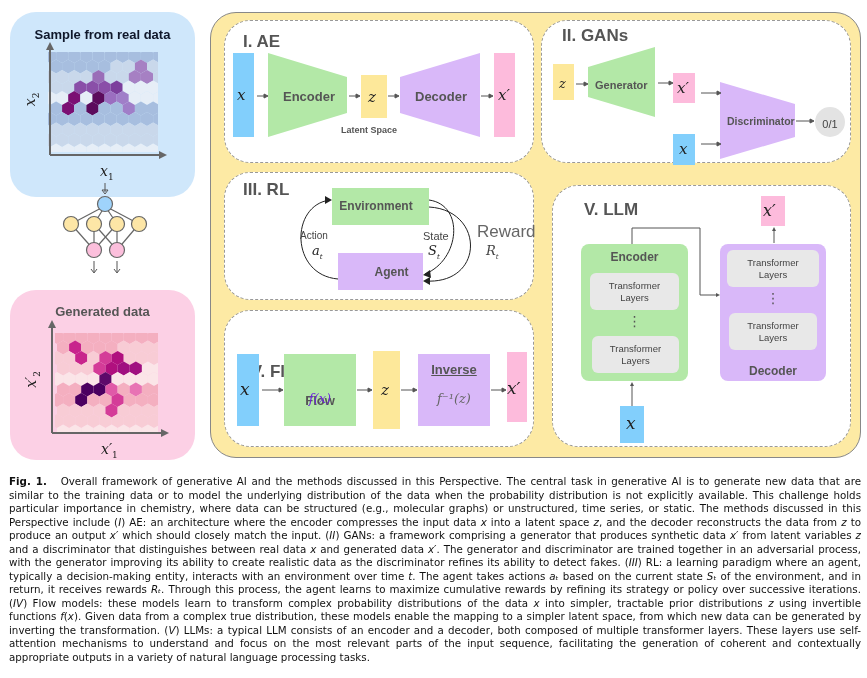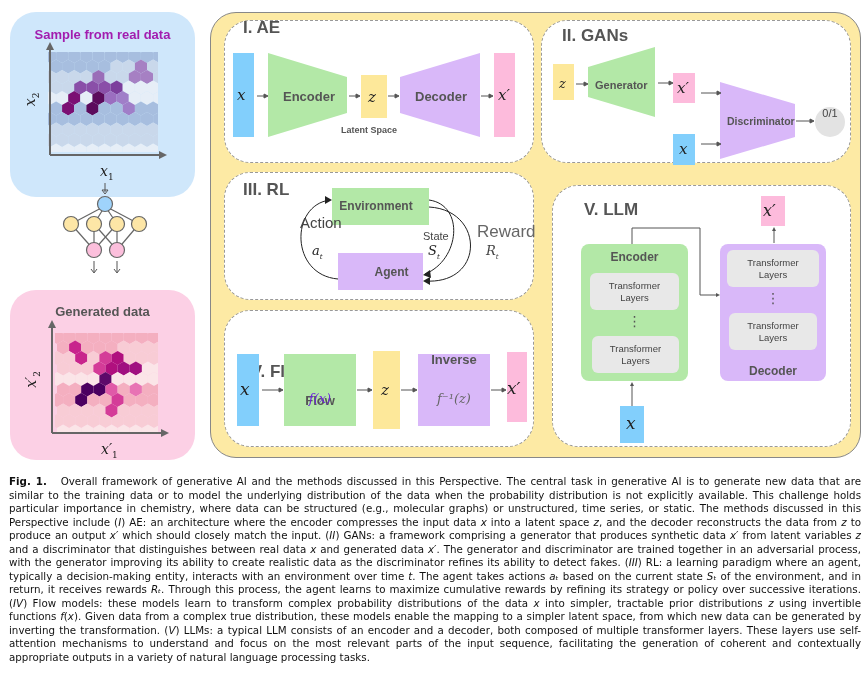--- a/index.html
+++ b/index.html
@@ -10,21 +10,21 @@
   .boxlabel { font-weight: bold; color: #555; font-size: 12px; }
   .caption { position: absolute; left: 9px; top: 475px; width: 852px; font-family: "DejaVu Sans", sans-serif; font-size: 10.3px; line-height: 13.5px; color: #111; text-align: justify; }
   .caption b { font-weight: bold; }
   .caption i { font-style: italic; }
   .tl-box { background: #e8e8e8; border-radius: 6px; text-align: center; font-size: 9.5px; color: #444; display: flex; align-items: center; justify-content: center; line-height: 12px; }
 </style>
 </head>
 <body>
 
 <div class="abs" style="left:10px;top:12px;width:185px;height:185px;background:#cfe7fb;border-radius:26px;"></div>
-<div class="abs" style="left:10px;top:27px;width:185px;text-align:center;font-weight:bold;font-size:13px;color:#a21caf;">Sample from real data</div>
+<div class="abs" style="left:10px;top:27px;width:185px;text-align:center;font-weight:bold;font-size:13px;color:#0f172a;">Sample from real data</div>
 <svg class="abs" id="hex-real" style="left:48px;top:52px;" width="110" height="100">
     <path d="M8.1,7.5L2.0,11.0L-4.1,7.5L-4.1,0.5L2.0,-3.0L8.1,0.5Z" fill="#a7bedf"></path>
     <path d="M20.2,7.5L14.1,11.0L8.1,7.5L8.1,0.5L14.1,-3.0L20.2,0.5Z" fill="#a7bedf"></path>
     <path d="M32.3,7.5L26.2,11.0L20.2,7.5L20.2,0.5L26.2,-3.0L32.3,0.5Z" fill="#a7bedf"></path>
     <path d="M44.4,7.5L38.4,11.0L32.3,7.5L32.3,0.5L38.4,-3.0L44.4,0.5Z" fill="#a7bedf"></path>
     <path d="M56.6,7.5L50.5,11.0L44.4,7.5L44.4,0.5L50.5,-3.0L56.6,0.5Z" fill="#a7bedf"></path>
     <path d="M68.7,7.5L62.6,11.0L56.6,7.5L56.6,0.5L62.6,-3.0L68.7,0.5Z" fill="#a7bedf"></path>
     <path d="M80.8,7.5L74.7,11.0L68.7,7.5L68.7,0.5L74.7,-3.0L80.8,0.5Z" fill="#a7bedf"></path>
     <path d="M92.9,7.5L86.9,11.0L80.8,7.5L80.8,0.5L86.9,-3.0L92.9,0.5Z" fill="#a7bedf"></path>
     <path d="M105.1,7.5L99.0,11.0L92.9,7.5L92.9,0.5L99.0,-3.0L105.1,0.5Z" fill="#a7bedf"></path>
@@ -261,21 +261,21 @@
 <div class="abs mathv" style="left:101px;top:441px;font-size:14px;">
   <span>x′</span><sub style="font-size:9px;font-style:normal;">1</sub>
 </div>
 <div class="abs mathv" style="left:24px;top:370px;font-size:14px;transform:rotate(-90deg);">
   <span>x′</span><sub style="font-size:9px;font-style:normal;">2</sub>
 </div>
 
 <div class="abs" style="left:210px;top:12px;width:651px;height:446px;background:#fdeaa4;border:1px solid #888;border-radius:26px;box-sizing:border-box;"></div>
 
 <div class="abs" style="left:224px;top:20px;width:310px;height:143px;background:#fff;border:1px dashed #999;border-radius:26px;box-sizing:border-box;"></div>
-<div class="panel-title" style="left:243px;top:18px;">I. AE</div>
+<div class="panel-title" style="left:243px;top:32px;">I. AE</div>
 <div class="abs" style="left:233px;top:53px;width:21px;height:84px;background:#82cffc;"></div>
 <div class="abs mathv" style="left:237px;top:86px;font-size:15px;">x</div>
 <svg class="abs" style="left:268px;top:53px;" width="80" height="84">
   <polygon points="0,0 79,24 79,60 0,84" fill="#b3e8a7"></polygon>
 </svg>
 <div class="abs boxlabel" style="left:283px;top:89px;font-size:13px;">Encoder</div>
 <div class="abs" style="left:361px;top:75px;width:26px;height:43px;background:#fde89a;"></div>
 <div class="abs mathv" style="left:368px;top:88px;font-size:15px;">z</div>
 <div class="abs" style="left:341px;top:125px;font-size:9px;color:#555;font-weight:bold;">Latent Space</div>
 <svg class="abs" style="left:400px;top:53px;" width="80" height="84">
@@ -307,21 +307,21 @@
 <div class="abs boxlabel" style="left:595px;top:79px;font-size:11px;">Generator</div>
 <div class="abs" style="left:673px;top:73px;width:22px;height:30px;background:#fdbbdc;"></div>
 <div class="abs mathv" style="left:677px;top:79px;font-size:15px;">x′</div>
 <div class="abs" style="left:673px;top:134px;width:22px;height:31px;background:#82cffc;"></div>
 <div class="abs mathv" style="left:679px;top:140px;font-size:15px;">x</div>
 <svg class="abs" style="left:720px;top:82px;" width="76" height="78">
   <polygon points="0,0 75,22 75,55 0,77" fill="#d9b8f9"></polygon>
 </svg>
 <div class="abs boxlabel" style="left:727px;top:115px;font-size:10.5px;">Discriminator</div>
 <div class="abs" style="left:815px;top:107px;width:30px;height:30px;border-radius:50%;background:#e3e3e3;"></div>
-<div class="abs" style="left:815px;top:107px;width:30px;text-align:center;font-size:11px;color:#444;">0/1</div>
+<div class="abs" style="left:815px;top:118px;width:30px;text-align:center;font-size:11px;color:#444;">0/1</div>
 <svg class="abs" style="left:540px;top:60px;" width="290" height="100">
   <g stroke="#555" stroke-width="1" fill="#555">
     <line x1="36" y1="24" x2="46" y2="24"></line>
       <polygon points="48,24 44,22 44,26"></polygon>
     <line x1="118" y1="23" x2="131" y2="23"></line>
       <polygon points="133,23 129,21 129,25"></polygon>
     <line x1="161" y1="33" x2="179" y2="33"></line>
       <polygon points="181,33 177,31 177,35"></polygon>
     <line x1="161" y1="84" x2="179" y2="84"></line>
       <polygon points="181,84 177,82 177,86"></polygon>
@@ -341,21 +341,21 @@
     <path d="M58,89 C10,85 10,15 50,10"></path>
     <path d="M149,10 C185,15 180,70 145,84"></path>
     <path d="M149,17 C205,20 205,95 145,91"></path>
   </g>
   <g fill="#222">
     <polygon points="52,10 45,6 45,14"></polygon>
     <polygon points="143,85 150,80 151,88"></polygon>
     <polygon points="143,91 150,87 150,95"></polygon>
   </g>
 </svg>
-<div class="abs" style="left:300px;top:214px;font-size:15px;color:#444;">Action</div>
+<div class="abs" style="left:300px;top:230px;font-size:10px;color:#444;">Action</div>
 <div class="abs mathv" style="left:312px;top:243px;font-size:13px;">
   <span>a</span><sub style="font-size:7px;">t</sub>
 </div>
 <div class="abs" style="left:423px;top:230px;font-size:11px;color:#444;">State</div>
 <div class="abs mathv" style="left:428px;top:243px;font-size:13px;">
   <span>S</span><sub style="font-size:7px;">t</sub>
 </div>
 <div class="abs" style="left:477px;top:222px;font-size:17px;color:#666;">Reward</div>
 <div class="abs mathv" style="left:486px;top:243px;font-size:13px;color:#444;">
   <span>R</span><sub style="font-size:7px;">t</sub>
@@ -364,21 +364,21 @@
 <div class="abs" style="left:224px;top:310px;width:310px;height:137px;background:#fff;border:1px dashed #999;border-radius:26px;box-sizing:border-box;"></div>
 <div class="panel-title" style="left:246px;top:320px;margin-top:42px;">IV. Flow</div>
 <div class="abs" style="left:237px;top:354px;width:22px;height:72px;background:#82cffc;"></div>
 <div class="abs mathv" style="left:240px;top:379px;font-size:17px;">x</div>
 <div class="abs" style="left:284px;top:354px;width:72px;height:72px;background:#b3e8a7;"></div>
 <div class="abs boxlabel" style="left:284px;top:393px;width:72px;text-align:center;font-size:13px;">Flow</div>
 <div class="abs mathv" style="left:284px;top:391px;width:72px;text-align:center;font-size:13px;color:#6d28d9;">f(x)</div>
 <div class="abs" style="left:373px;top:351px;width:27px;height:78px;background:#fde89a;"></div>
 <div class="abs mathv" style="left:381px;top:381px;font-size:15px;">z</div>
 <div class="abs" style="left:418px;top:354px;width:72px;height:72px;background:#d9b8f9;"></div>
-<div class="abs boxlabel" style="left:418px;top:352px;width:72px;text-align:center;font-size:13px;">Inverse</div>
+<div class="abs boxlabel" style="left:418px;top:362px;width:72px;text-align:center;font-size:13px;text-decoration:underline;">Inverse</div>
 <div class="abs mathv" style="left:418px;top:391px;width:72px;text-align:center;font-size:13px;color:#666;">f⁻¹(z)</div>
 <div class="abs" style="left:507px;top:352px;width:20px;height:70px;background:#fdbbdc;"></div>
 <div class="abs mathv" style="left:507px;top:378px;font-size:17px;">x′</div>
 <svg class="abs" style="left:255px;top:380px;" width="260" height="20">
   <g stroke="#555" stroke-width="1" fill="#555">
     <line x1="7" y1="10" x2="26" y2="10"></line>
       <polygon points="28,10 24,8 24,12"></polygon>
     <line x1="102" y1="10" x2="115" y2="10"></line>
       <polygon points="117,10 113,8 113,12"></polygon>
     <line x1="146" y1="10" x2="160" y2="10"></line>

